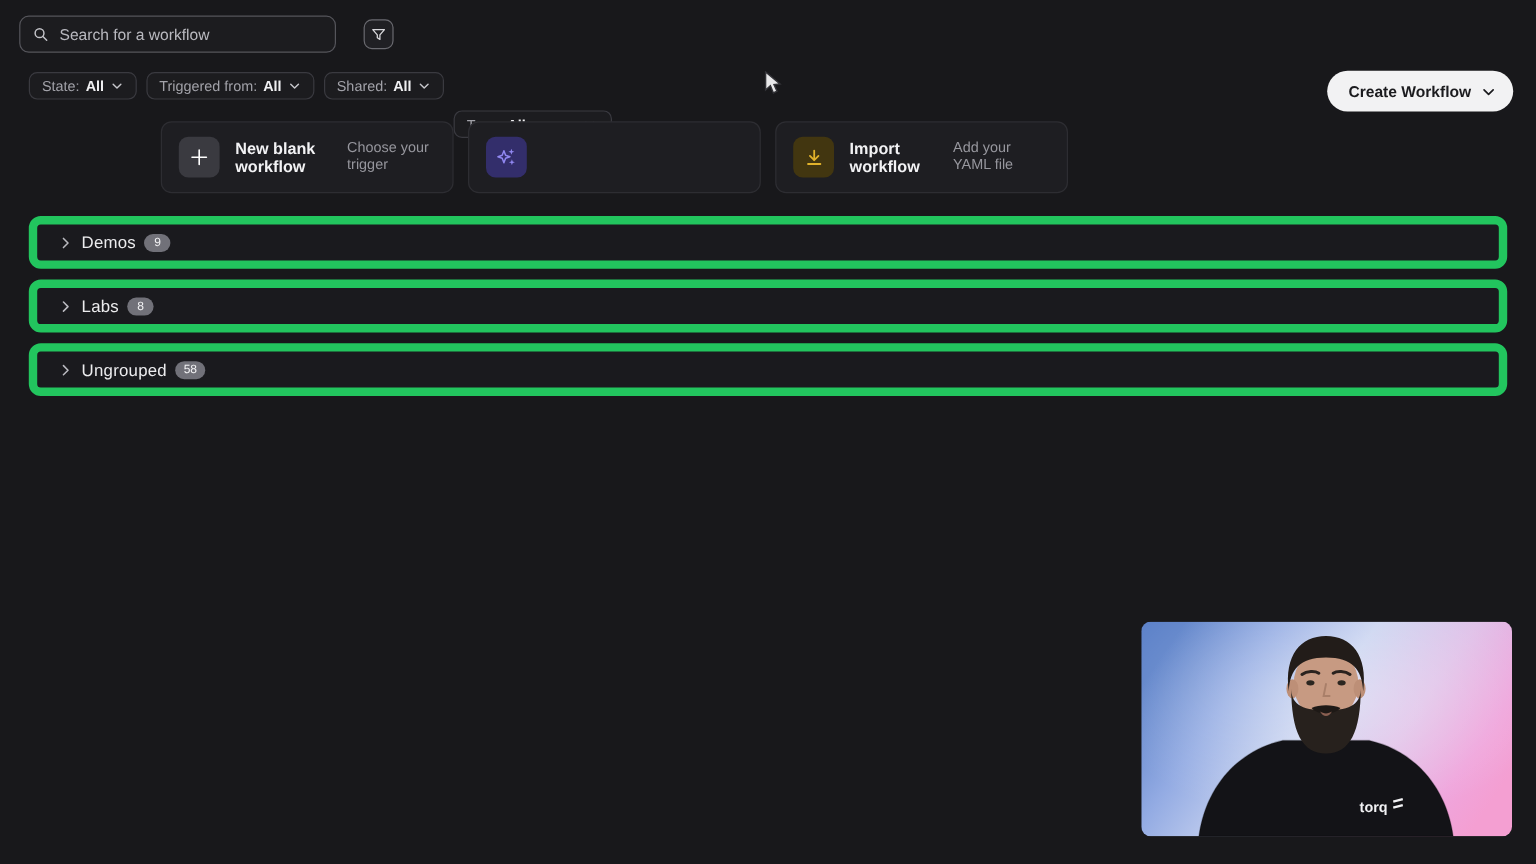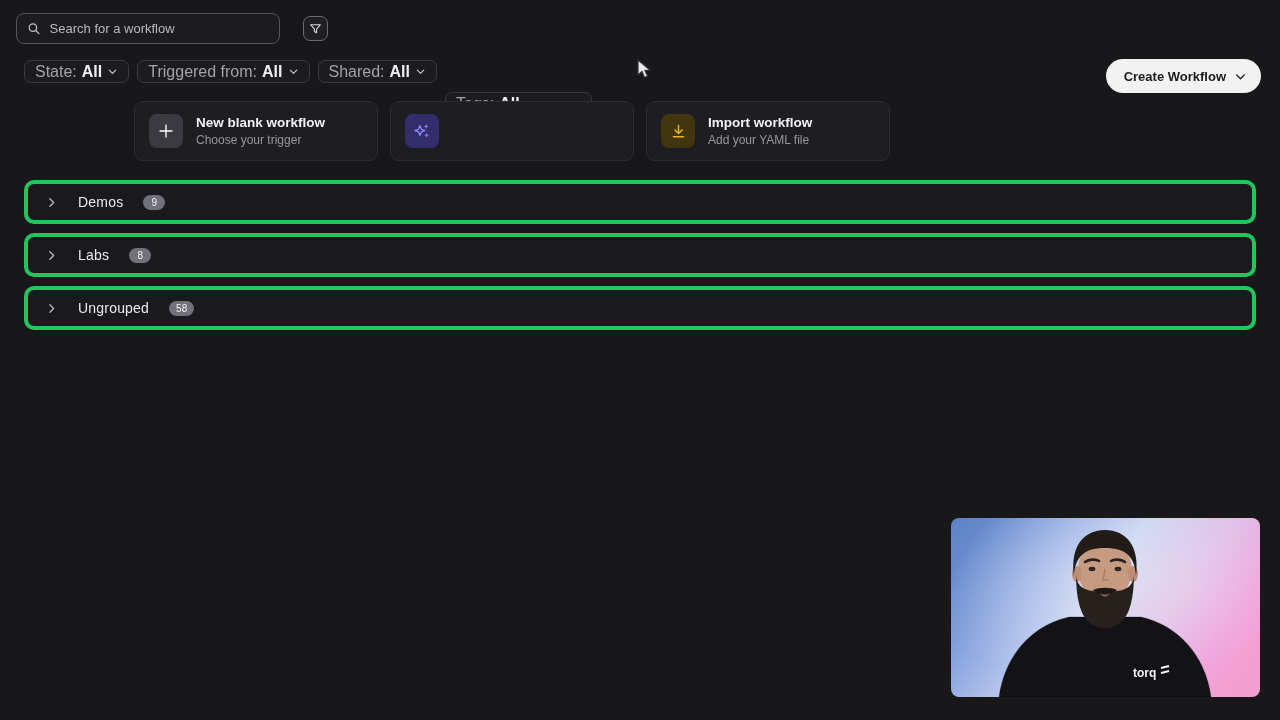--- a/index.html
+++ b/index.html
@@ -42,46 +42,46 @@
     display: flex; align-items: center; gap: 8px;
     cursor: pointer; font-family: "Liberation Sans", sans-serif; margin-top: 47px;
   }
   
   .filters { position: absolute; left: 24px; top: 60px; display: flex; gap: 8px; }
   .filter-pill {
     height: 23px; padding: 0 10px;
     border: 1px solid #3a3a40; border-radius: 7px;
     background: #1c1c1f;
     display: inline-flex; align-items: center; gap: 5px;
-    font-size: 16px; color: #a2a2a9; cursor: pointer;
+    font-size: 12px; color: #a2a2a9; cursor: pointer;
   }
   .filter-pill .val { color: #f0f0f2; font-weight: 700; }
   .filter-pill.wide { padding-right: 12px; margin-top: 32px; }
   .filter-pill.wide .gap { width: 38px; }
   
   .cards { position: absolute; left: 134px; top: 101px; display: flex; gap: 12px; }
   .card {
     width: 244px; height: 60px;
     background: #1e1e22; border: 1px solid #2d2d32; border-radius: 9px;
     display: flex; align-items: center; gap: 13px;
     padding: 0 14px; cursor: pointer;
   }
   .card .icon-box {
     width: 34px; height: 34px; border-radius: 8px; flex: 0 0 34px;
     display: flex; align-items: center; justify-content: center;
   }
-  .card .txt { display: flex; flex-direction: column; gap: 3px; }
+  .card .txt { display: flex; gap: 3px; }
   .card .title { font-size: 13.5px; font-weight: 700; color: #f2f2f4; }
   .card .subtitle { font-size: 12px; color: #96969d; }
   
   .groups { position: absolute; left: 24px; top: 180px; width: 1232px; }
   .group-row {
     height: 44px; margin-bottom: 9px;
-    background: #1a1a1e; border: 4px solid #22c55e; border-radius: 10px;
-    display: flex; align-items: center; gap: 20px;
+    background: #1a1a1e; border: 7px solid #22c55e; border-radius: 10px;
+    display: flex; align-items: center; gap: 7px;
     padding: 0 17px; cursor: pointer;
   }
   .group-name { font-size: 14px; color: #ececee; letter-spacing: .2px; }
   .badge {
     min-width: 22px; height: 15px; padding: 0 7px;
     background: #717179; border-radius: 8px;
     display: inline-flex; align-items: center; justify-content: center;
     font-size: 10px; color: #f2f2f4;
   }
   

